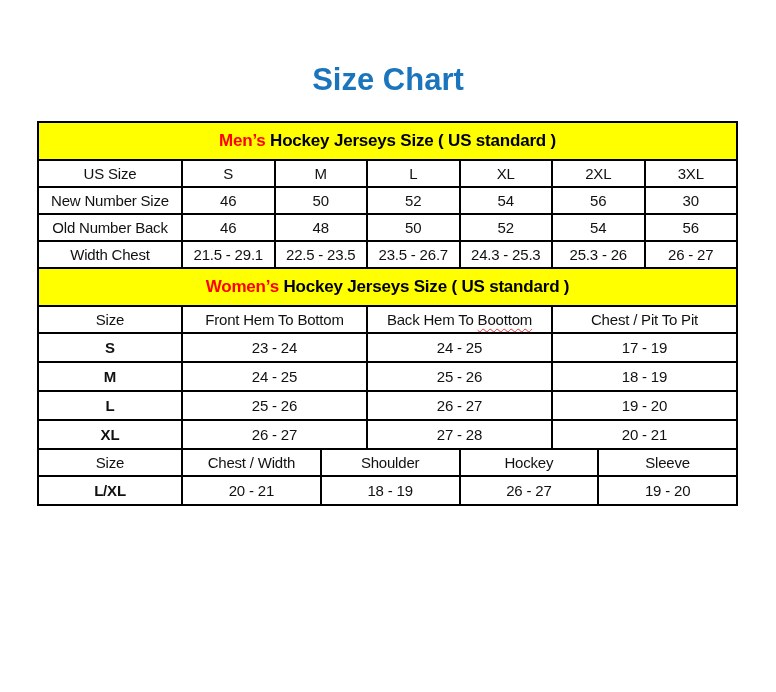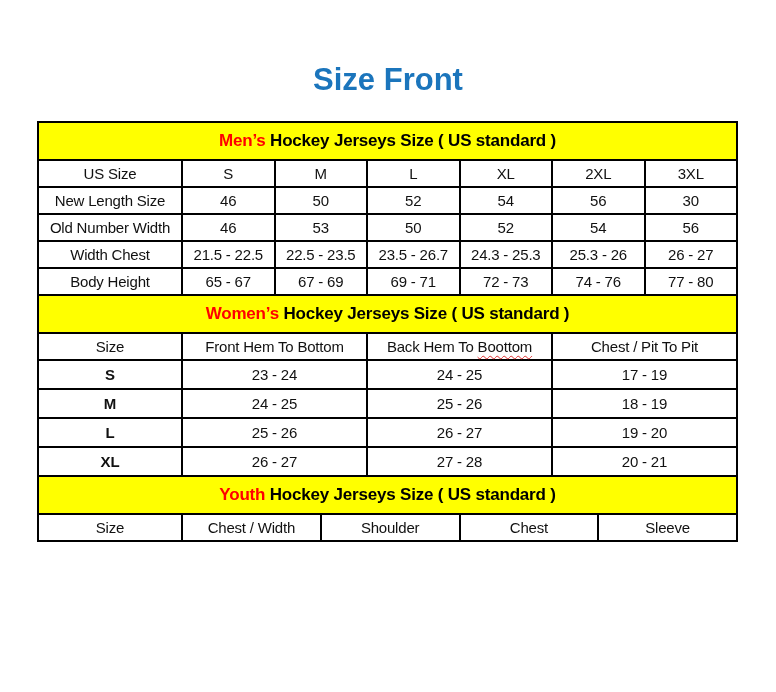--- a/index.html
+++ b/index.html
@@ -52,21 +52,21 @@
   .squiggle {
     text-decoration: underline wavy #e03131;
     text-decoration-skip-ink: none;
     text-underline-offset: 3px;
     text-decoration-thickness: 1px;
   }
 </style>
 </head>
 <body>
 
-<div class="page-title">Size Front</div>
+<div class="page-title">Size Chart</div>
 
 <div class="chart-wrap">
 
   <table class="size-table mens">
     <colgroup>
         <col class="label-col">
         <col>
         <col>
         <col>
         <col>
@@ -82,54 +82,45 @@
     <tr class="header-row">
       <td class="row-label">US Size</td>
       <td>S</td>
       <td>M</td>
       <td>L</td>
       <td>XL</td>
       <td>2XL</td>
       <td>3XL</td>
     </tr>
     <tr class="data-row">
-      <td class="row-label">New Length Size</td>
+      <td class="row-label">New Number Size</td>
       <td>46</td>
       <td>50</td>
       <td>52</td>
       <td>54</td>
       <td>56</td>
       <td>30</td>
     </tr>
     <tr class="data-row">
-      <td class="row-label">Old Number Width</td>
+      <td class="row-label">Old Number Back</td>
       <td>46</td>
-      <td>53</td>
+      <td>48</td>
       <td>50</td>
       <td>52</td>
       <td>54</td>
       <td>56</td>
     </tr>
     <tr class="data-row">
       <td class="row-label">Width Chest</td>
-      <td>21.5 - 22.5</td>
+      <td>21.5 - 29.1</td>
       <td>22.5 - 23.5</td>
       <td>23.5 - 26.7</td>
       <td>24.3 - 25.3</td>
       <td>25.3 - 26</td>
       <td>26 - 27</td>
-    </tr>
-    <tr class="data-row">
-      <td class="row-label">Body Height</td>
-      <td>65 - 67</td>
-      <td>67 - 69</td>
-      <td>69 - 71</td>
-      <td>72 - 73</td>
-      <td>74 - 76</td>
-      <td>77 - 80</td>
     </tr>
   </tbody>
     </table>
 
   <table class="size-table womens">
     <colgroup>
         <col class="label-col">
         <col>
         <col>
         <col>
@@ -175,28 +166,30 @@
 
   <table class="size-table youth">
     <colgroup>
         <col class="label-col">
         <col>
         <col>
         <col>
         <col>
       </colgroup>
     <tbody>
-        <tr class="band-row">
-      <td colspan="5">
-        <span class="band-highlight">Youth</span><span class="band-rest"> Hockey Jerseys Size ( US standard )</span>
-      </td>
-    </tr>
     <tr class="header-row">
       <td>Size</td>
       <td>Chest / Width</td>
       <td>Shoulder</td>
-      <td>Chest</td>
+      <td>Hockey</td>
       <td>Sleeve</td>
+    </tr>
+    <tr class="data-row">
+      <td class="row-label">L/XL</td>
+      <td>20 - 21</td>
+      <td>18 - 19</td>
+      <td>26 - 27</td>
+      <td>19 - 20</td>
     </tr>
   </tbody>
     </table>
 
 </div>
 
 </body></html>

